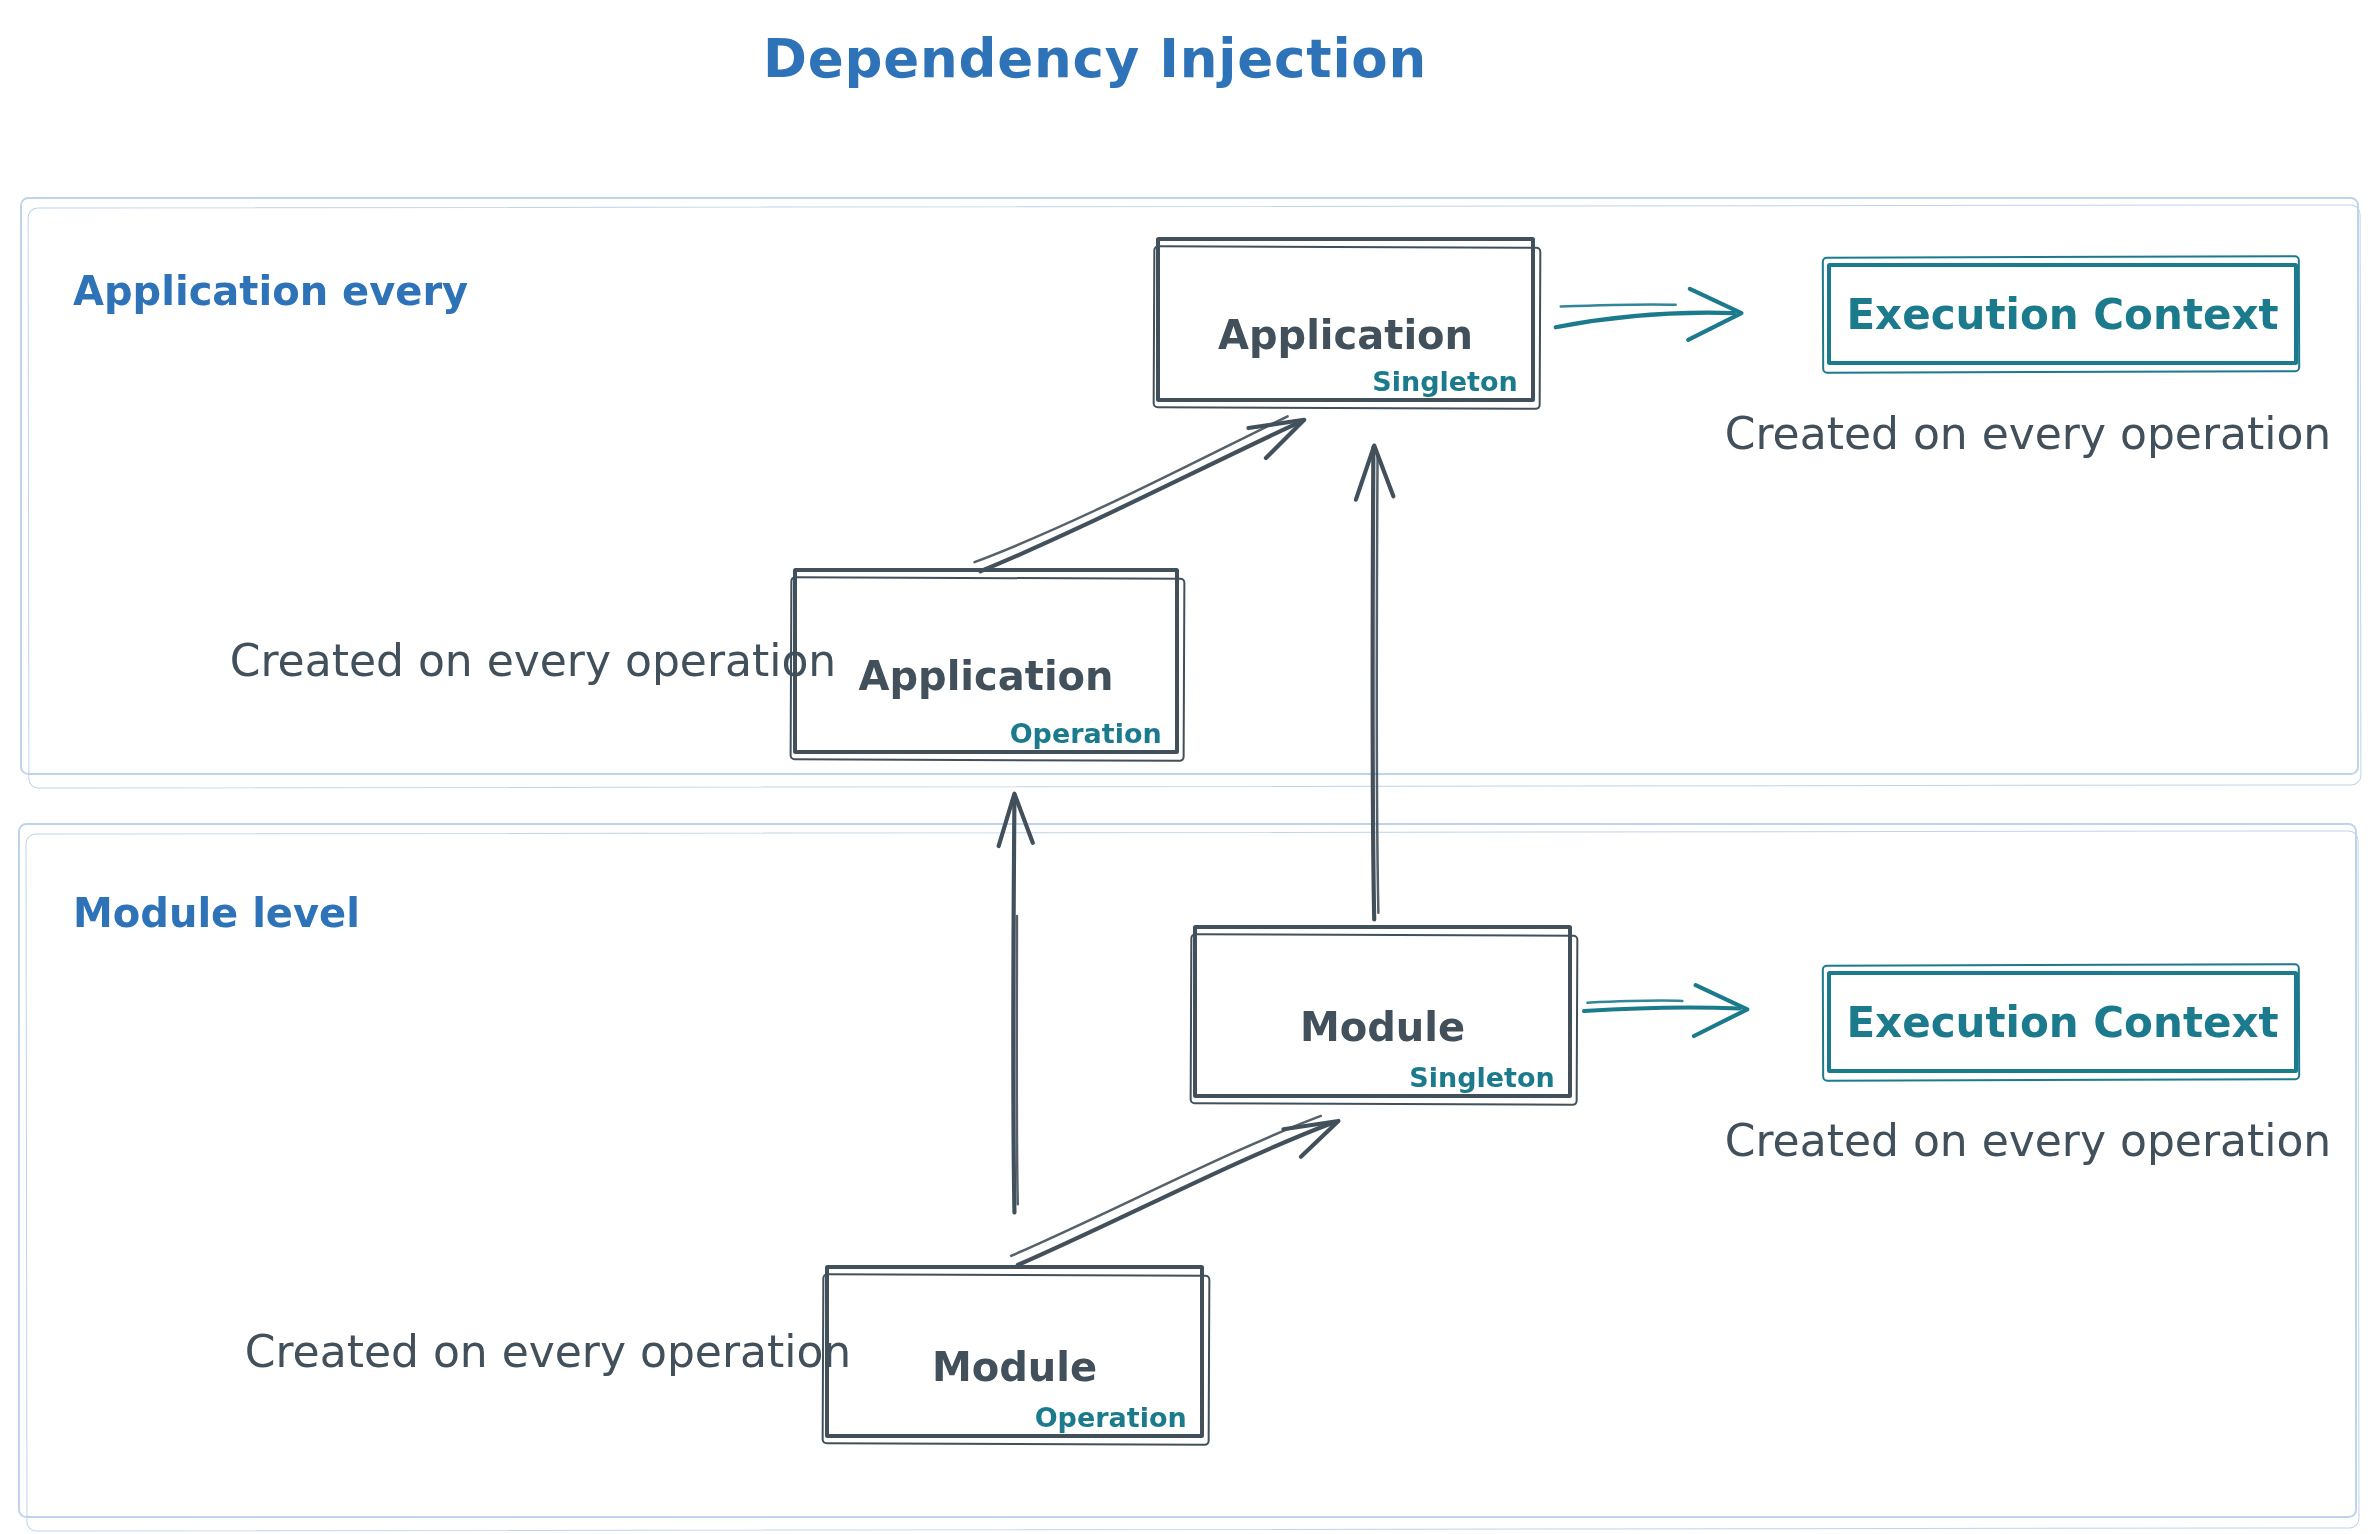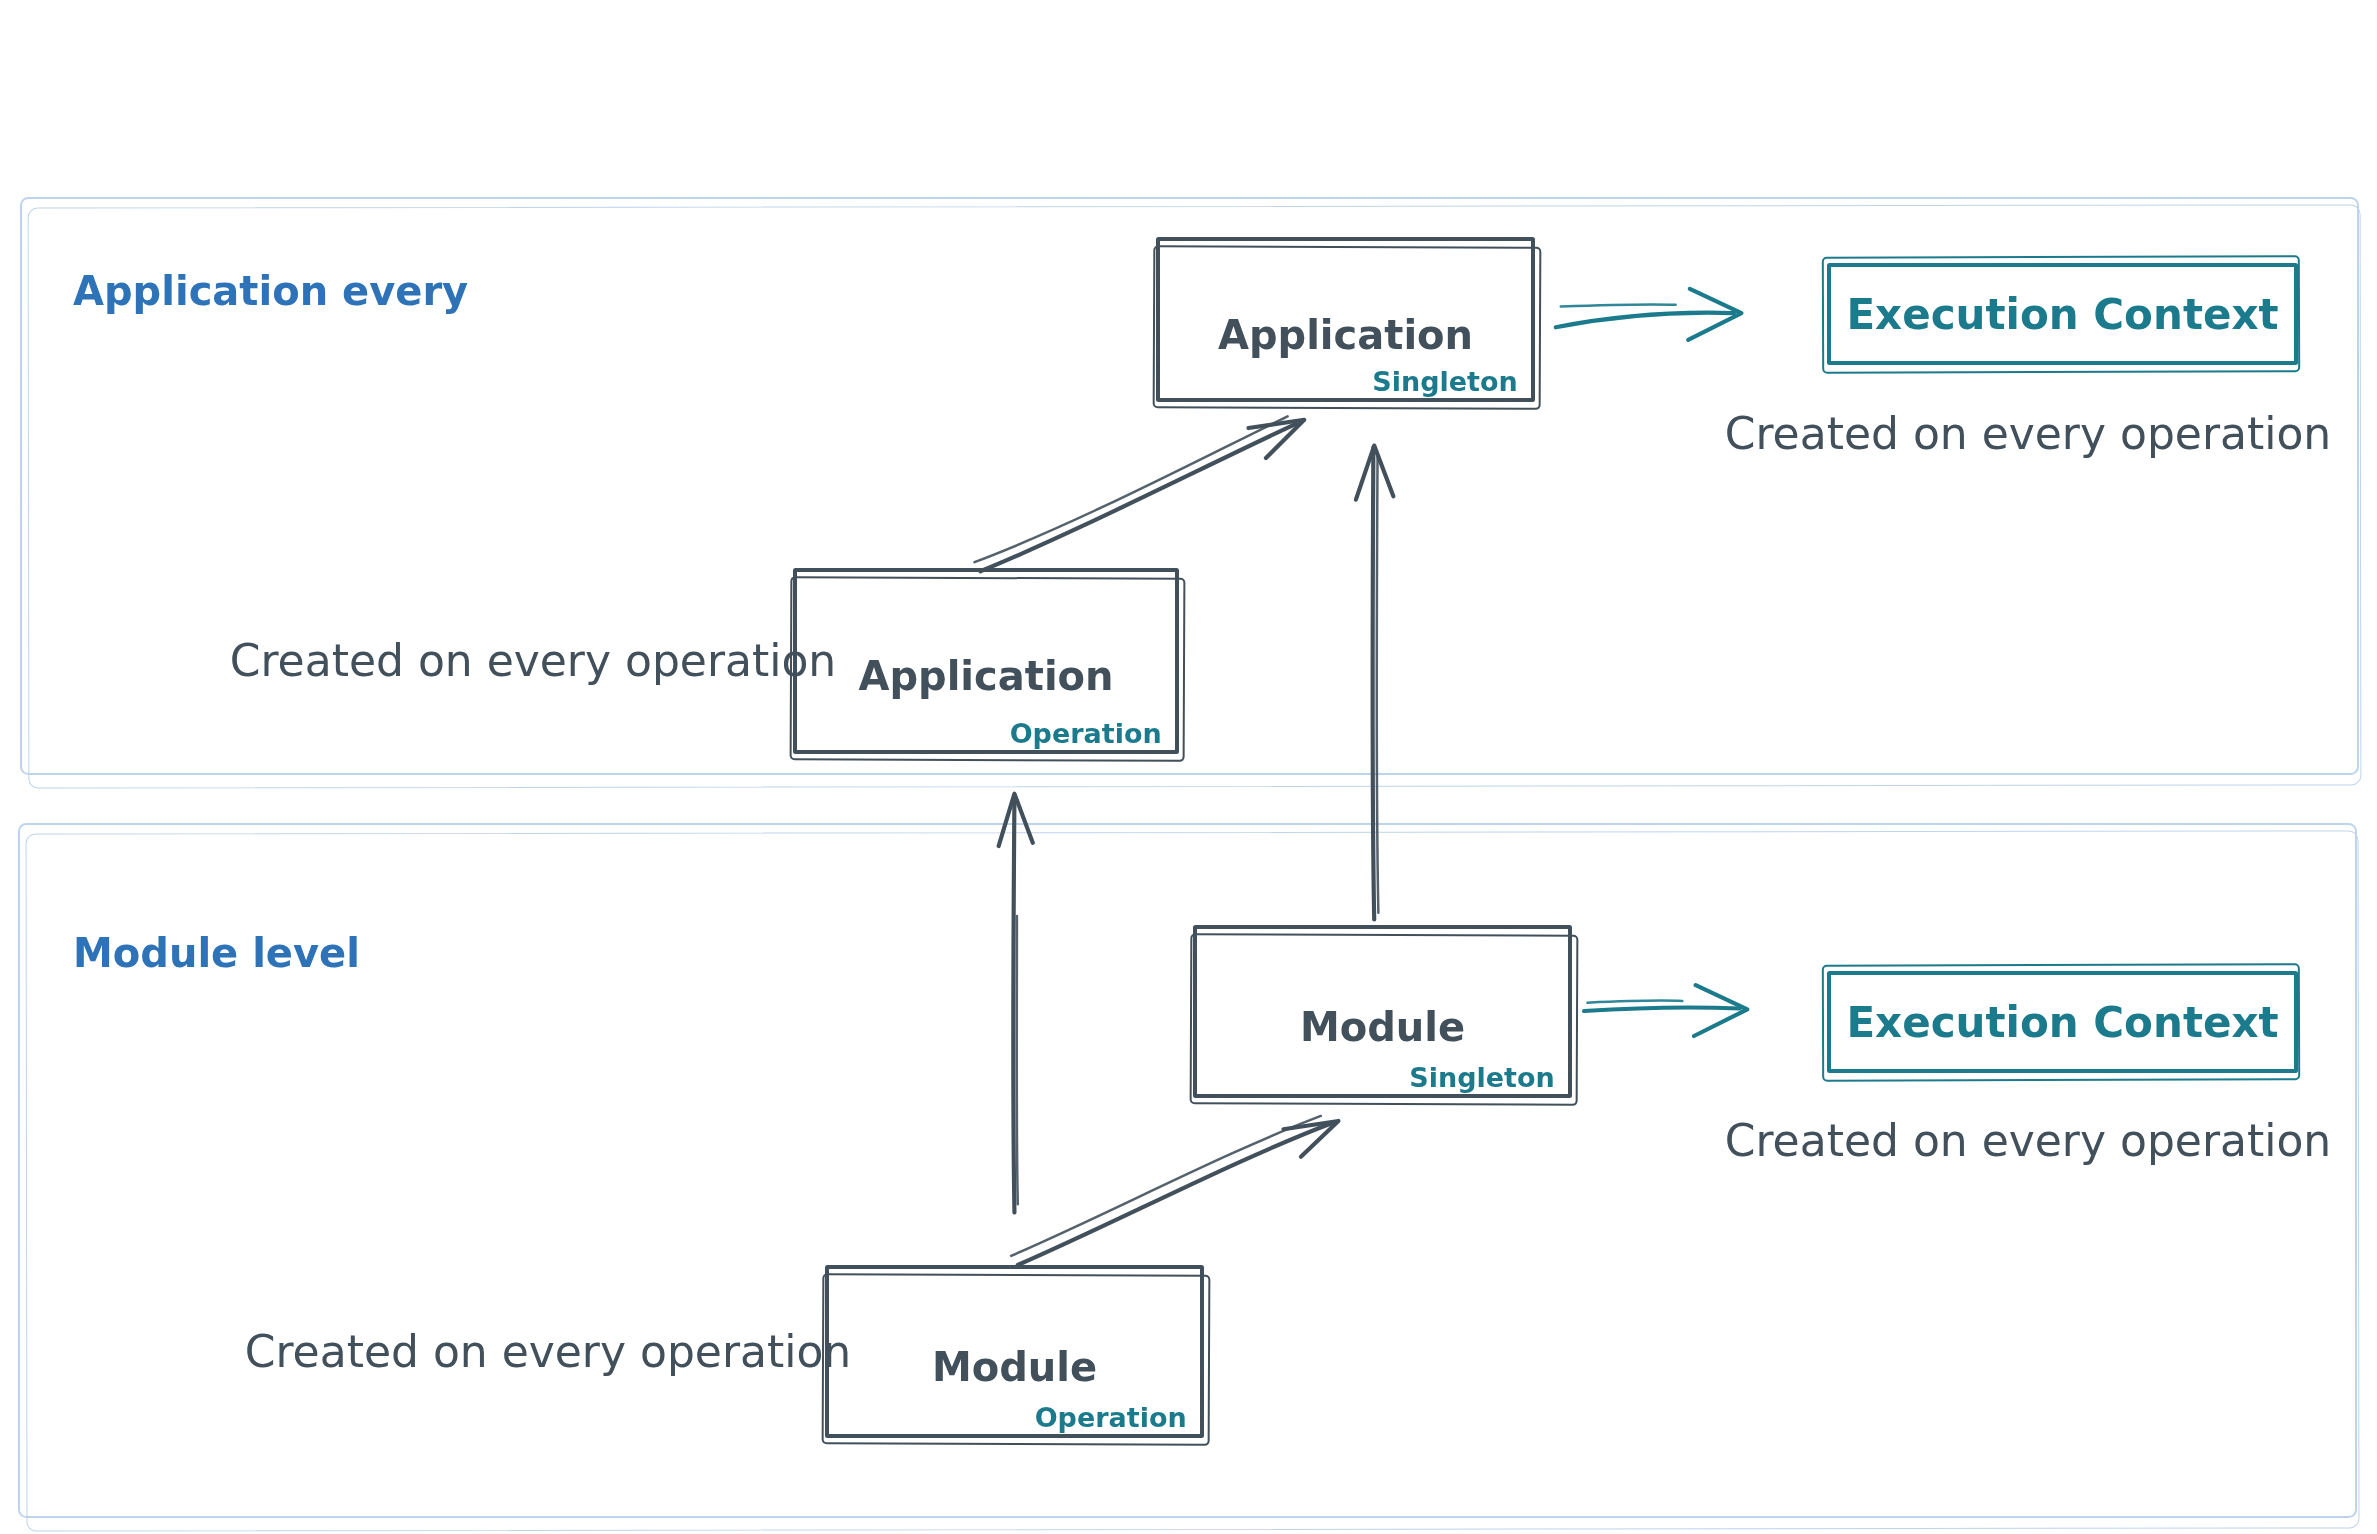--- a/index.html
+++ b/index.html
@@ -30,21 +30,21 @@
     content:'';position:absolute;inset:6.7px -4.2px -13.3px 5.8px;
     border:1.2px solid var(--frame);border-radius:10px;transform:rotate(-.08deg);
     pointer-events:none;
   }
   .frame-application{left:20px;top:197px;width:2339px;height:578px;}
   .frame-module{left:18.3px;top:823px;width:2339px;height:695px;}
   .frame-label{
     position:absolute;font-size:40px;font-weight:600;color:var(--blue);white-space:nowrap;
   }
   .frame-label-application{left:73px;top:268px;}
-  .frame-label-module{left:73px;top:930px;}
+  .frame-label-module{left:73px;top:890px;}
 
   
   .node{position:absolute;border:4.2px solid var(--ink);border-radius:2.5px;background:transparent;}
   .node::after{
     content:'';position:absolute;inset:5px -9.2px -10.8px -7.5px;
     border:2.1px solid var(--ink);border-radius:5px;transform:rotate(.25deg);
     pointer-events:none;
   }
   .node-title{
     position:absolute;left:50%;top:48%;transform:translate(-50%,-50%);
@@ -88,20 +88,21 @@
   .stroke-ink{stroke:var(--ink);fill:none;stroke-linecap:round;stroke-linejoin:round;}
   .stroke-teal{stroke:var(--teal);fill:none;stroke-linecap:round;stroke-linejoin:round;}
   .w-main{stroke-width:5px;}
   .w-ghost{stroke-width:3px;opacity:.9;}
 </style>
 </head>
 <body>
 
 <div class="canvas">
 
+  <div class="page-title">Dependency Injection</div>
 
   <div class="frame frame-application"></div>
   <div class="frame-label frame-label-application">Application every</div>
 
   <div class="frame frame-module"></div>
   <div class="frame-label frame-label-module">Module level</div>
 
   <svg class="arrows" width="2377" height="1534" viewBox="0 0 2854 1842">
 
     <g>

